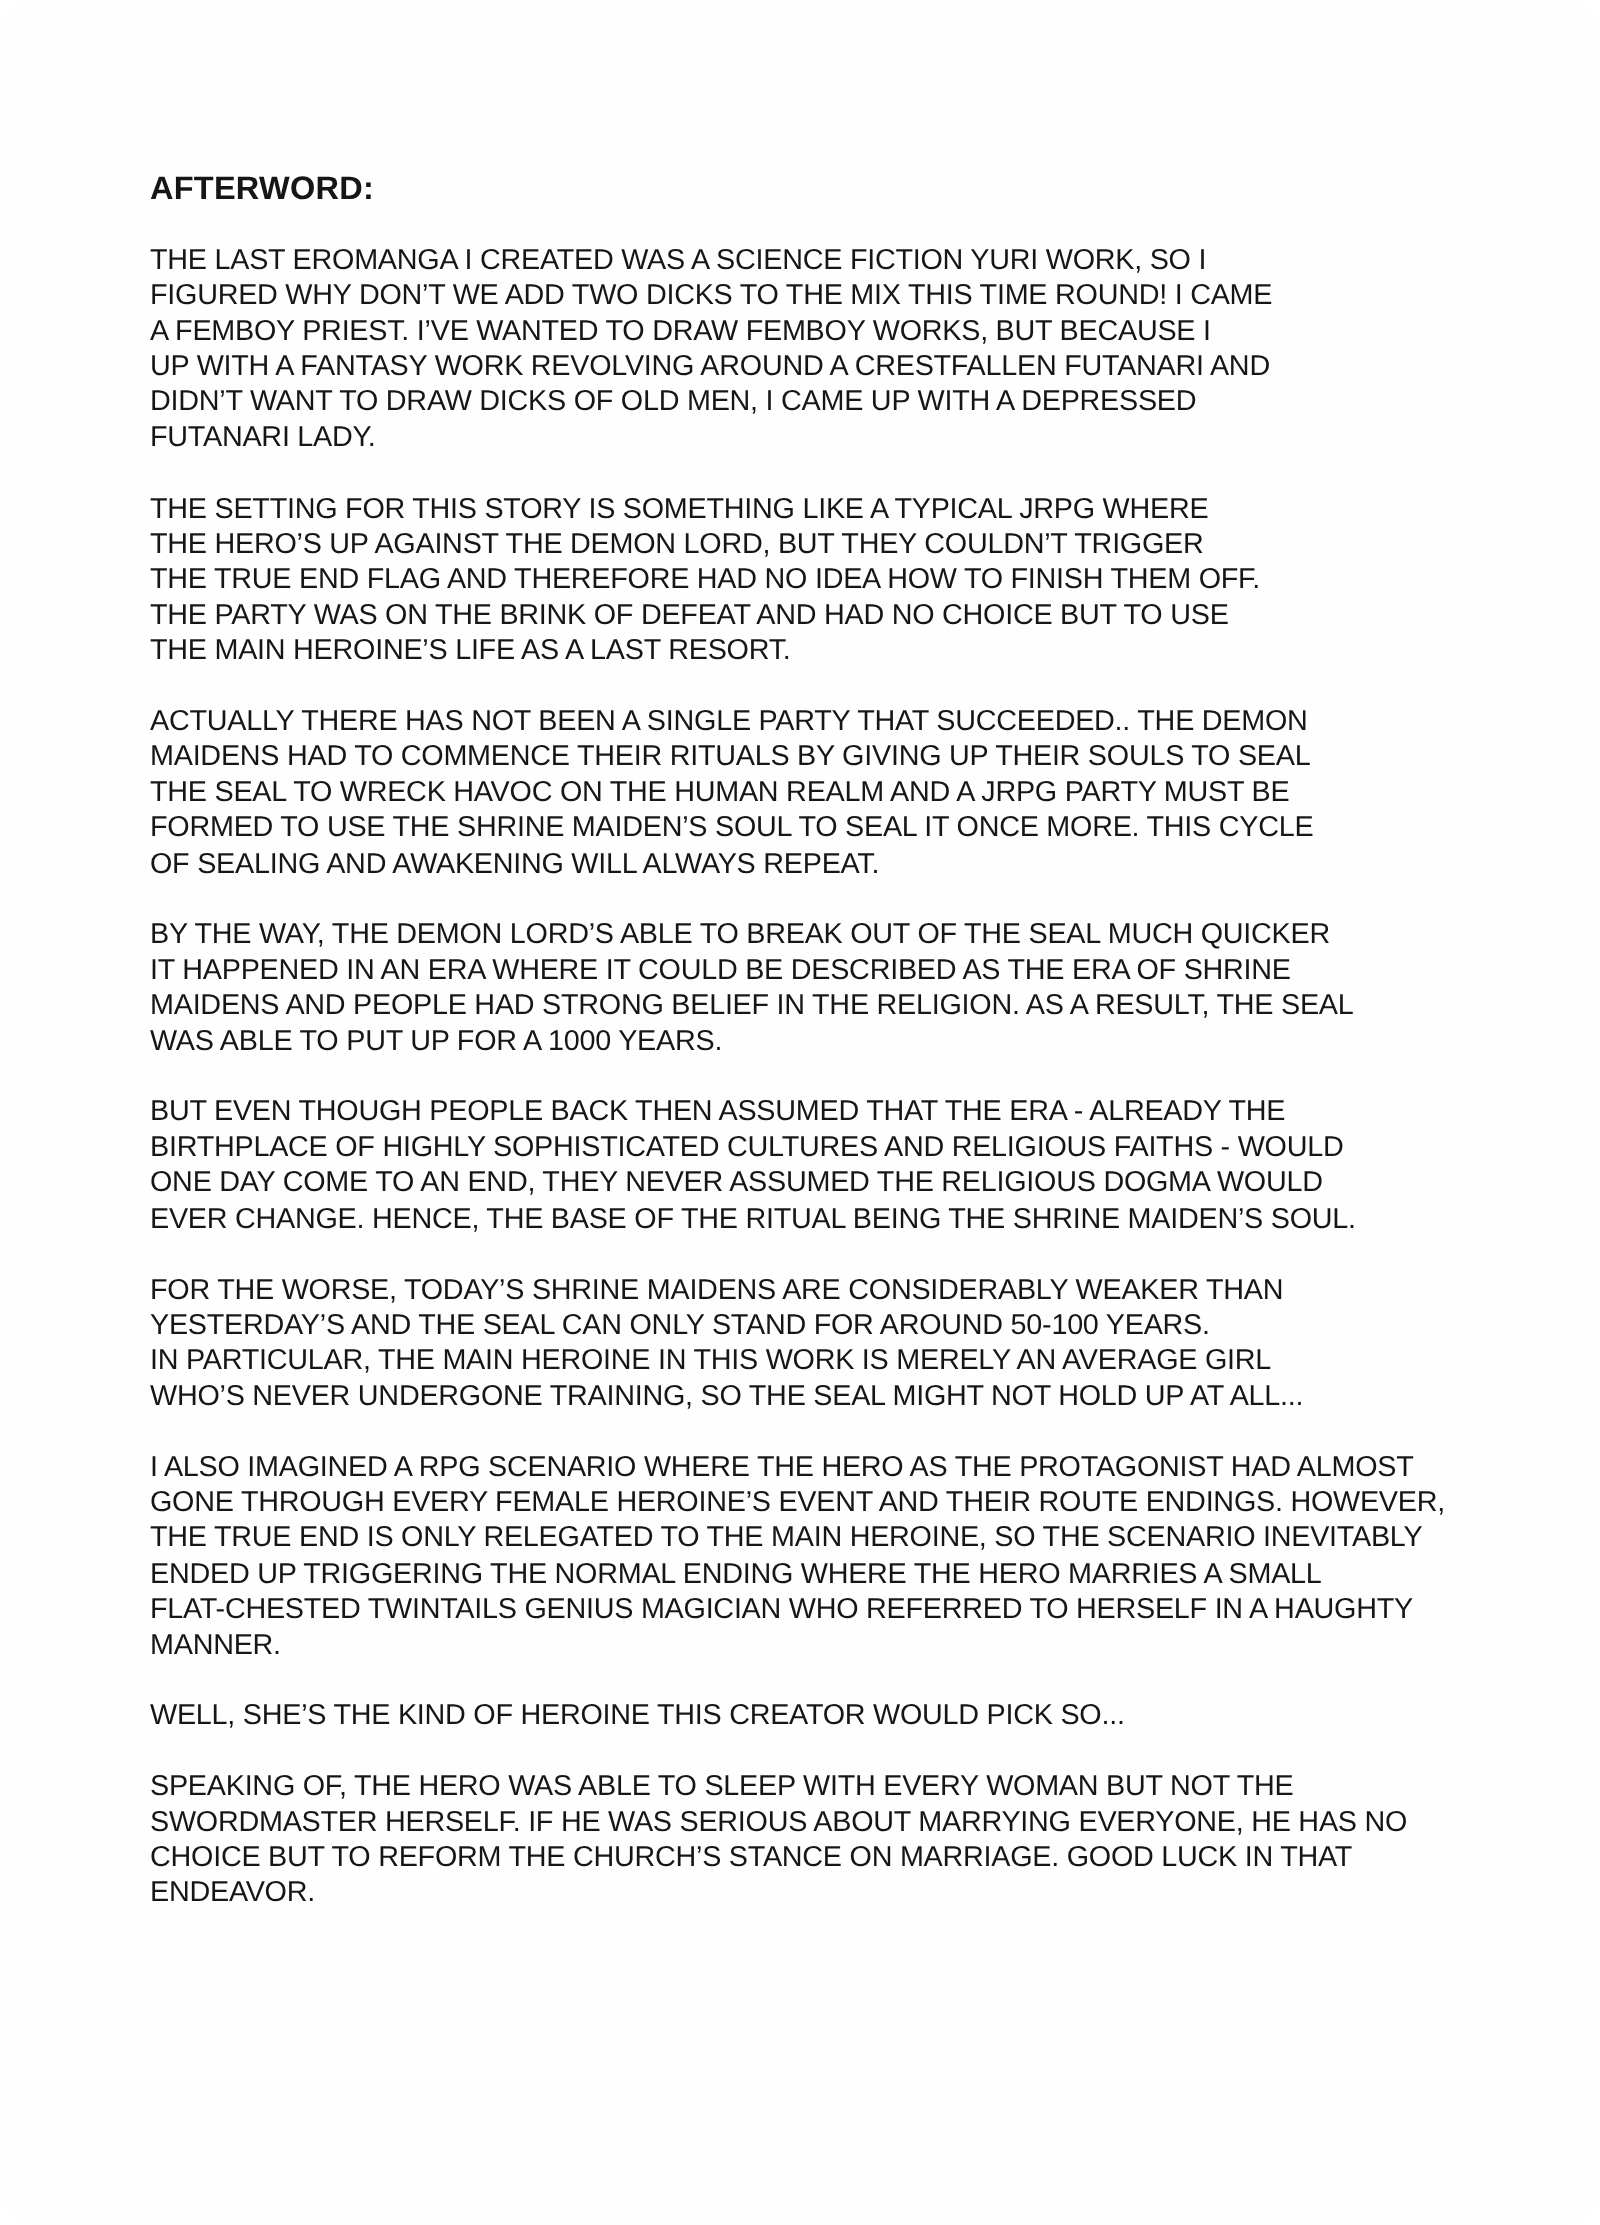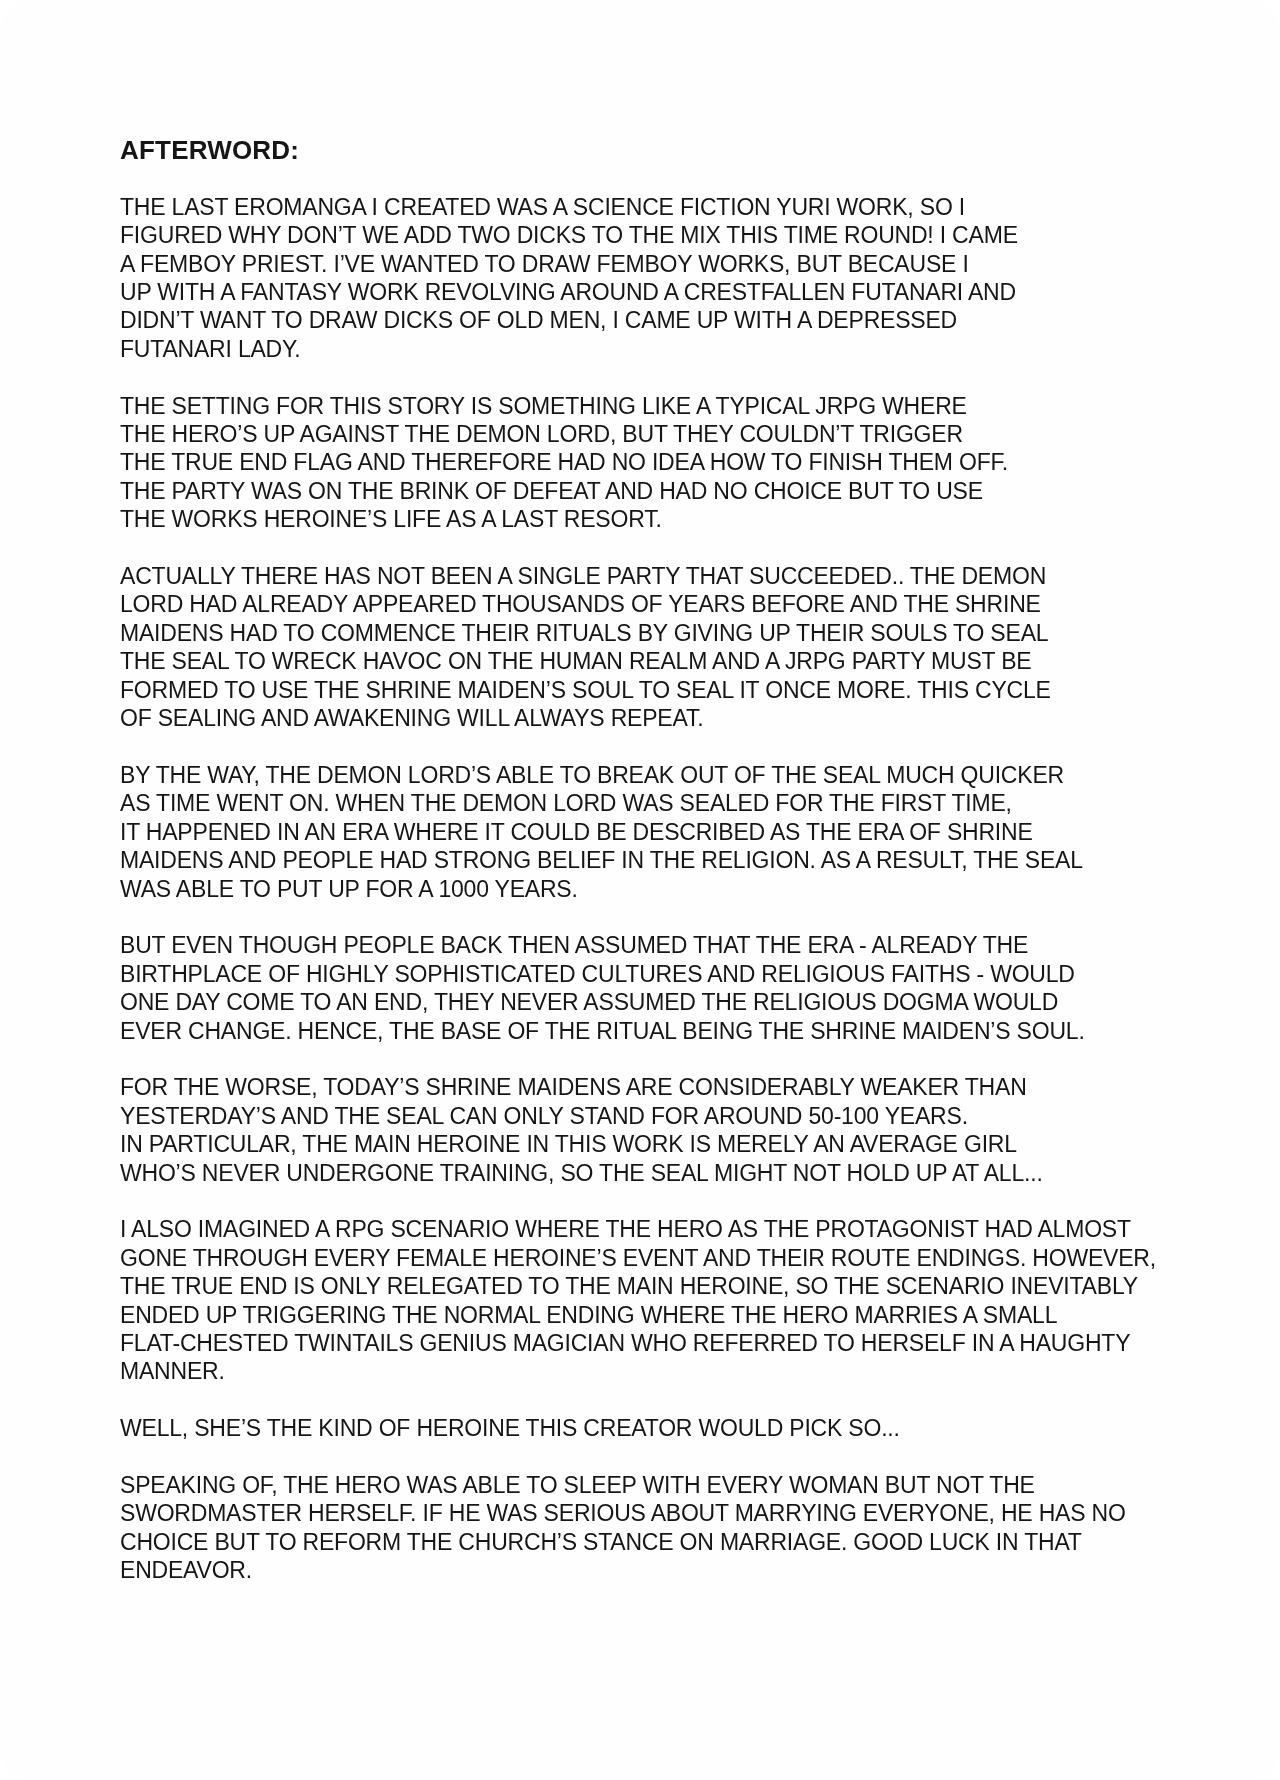--- a/index.html
+++ b/index.html
@@ -52,33 +52,31 @@
           <div class="line">A FEMBOY PRIEST. I’VE WANTED TO DRAW FEMBOY WORKS, BUT BECAUSE I</div>
           <div class="line">UP WITH A FANTASY WORK REVOLVING AROUND A CRESTFALLEN FUTANARI AND</div>
           <div class="line">DIDN’T WANT TO DRAW DICKS OF OLD MEN, I CAME UP WITH A DEPRESSED</div>
           <div class="line">FUTANARI LADY.</div>
         </div>
         <div class="para">
           <div class="line">THE SETTING FOR THIS STORY IS SOMETHING LIKE A TYPICAL JRPG WHERE</div>
           <div class="line">THE HERO’S UP AGAINST THE DEMON LORD, BUT THEY COULDN’T TRIGGER</div>
           <div class="line">THE TRUE END FLAG AND THEREFORE HAD NO IDEA HOW TO FINISH THEM OFF.</div>
           <div class="line">THE PARTY WAS ON THE BRINK OF DEFEAT AND HAD NO CHOICE BUT TO USE</div>
-          <div class="line">THE WORKS HEROINE’S LIFE AS A LAST RESORT.</div>
+          <div class="line">THE MAIN HEROINE’S LIFE AS A LAST RESORT.</div>
         </div>
         <div class="para">
           <div class="line">ACTUALLY THERE HAS NOT BEEN A SINGLE PARTY THAT SUCCEEDED.. THE DEMON</div>
-          <div class="line">LORD HAD ALREADY APPEARED THOUSANDS OF YEARS BEFORE AND THE SHRINE</div>
           <div class="line">MAIDENS HAD TO COMMENCE THEIR RITUALS BY GIVING UP THEIR SOULS TO SEAL</div>
           <div class="line">THE SEAL TO WRECK HAVOC ON THE HUMAN REALM AND A JRPG PARTY MUST BE</div>
           <div class="line">FORMED TO USE THE SHRINE MAIDEN’S SOUL TO SEAL IT ONCE MORE. THIS CYCLE</div>
           <div class="line">OF SEALING AND AWAKENING WILL ALWAYS REPEAT.</div>
         </div>
         <div class="para">
           <div class="line">BY THE WAY, THE DEMON LORD’S ABLE TO BREAK OUT OF THE SEAL MUCH QUICKER</div>
-          <div class="line">AS TIME WENT ON. WHEN THE DEMON LORD WAS SEALED FOR THE FIRST TIME,</div>
           <div class="line">IT HAPPENED IN AN ERA WHERE IT COULD BE DESCRIBED AS THE ERA OF SHRINE</div>
           <div class="line">MAIDENS AND PEOPLE HAD STRONG BELIEF IN THE RELIGION. AS A RESULT, THE SEAL</div>
           <div class="line">WAS ABLE TO PUT UP FOR A 1000 YEARS.</div>
         </div>
         <div class="para">
           <div class="line">BUT EVEN THOUGH PEOPLE BACK THEN ASSUMED THAT THE ERA - ALREADY THE</div>
           <div class="line">BIRTHPLACE OF HIGHLY SOPHISTICATED CULTURES AND RELIGIOUS FAITHS - WOULD</div>
           <div class="line">ONE DAY COME TO AN END, THEY NEVER ASSUMED THE RELIGIOUS DOGMA WOULD</div>
           <div class="line">EVER CHANGE. HENCE, THE BASE OF THE RITUAL BEING THE SHRINE MAIDEN’S SOUL.</div>
         </div>

